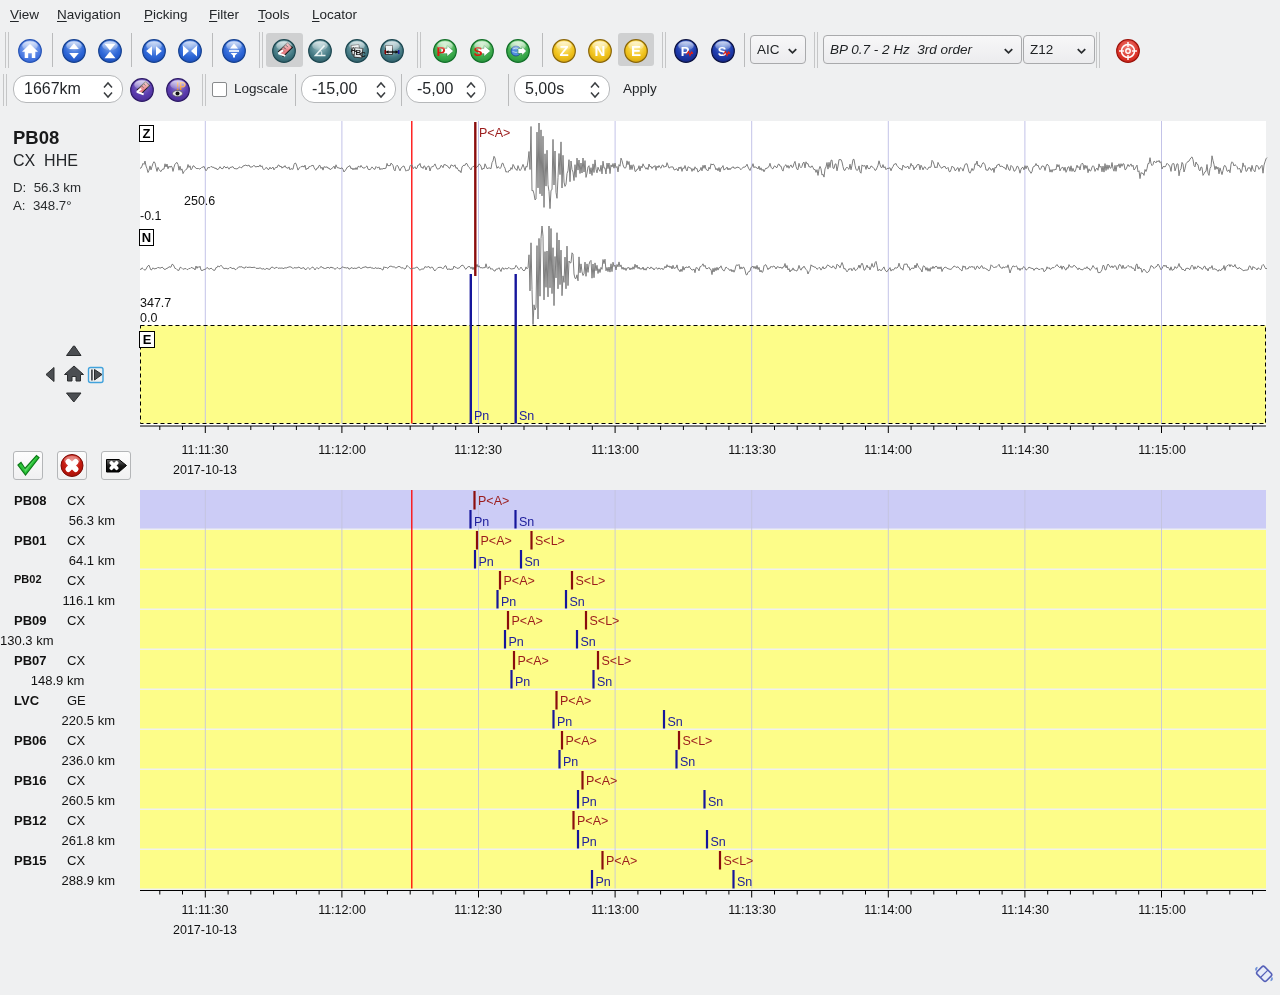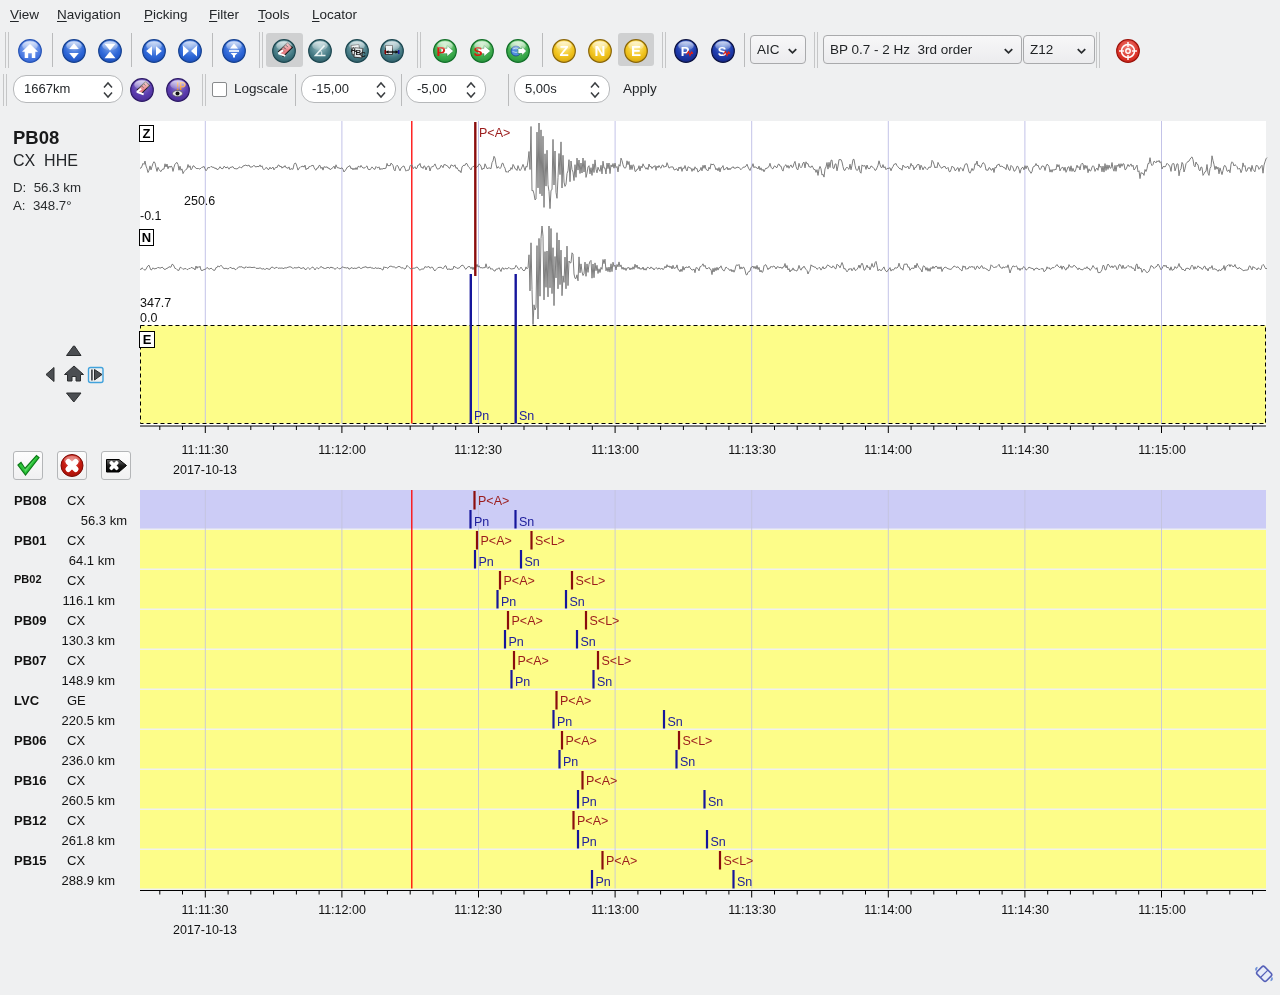--- a/index.html
+++ b/index.html
@@ -7,21 +7,21 @@
 .menu { position:absolute; top:0; left:0; height:29px; font-size:13.5px; color:#232629; }
 .menu span { position:absolute; top:7px; }
 .menu u { text-decoration:underline; text-underline-offset:2px; }
 .sep  { position:absolute; width:1px; background:#babbbc; }
 .sep2 { position:absolute; width:1px; background:#c5c6c7; }
 .axlbl { position:absolute; width:80px; text-align:center; font-size:12.5px; color:#111; }
 .ic { position:absolute; width:24px; height:24px; top:39px; }
 .pressed { position:absolute; background:#cfd0d1; border-radius:3px; }
 .combo { position:absolute; top:35px; height:29px; background:linear-gradient(#f7f7f8,#ececee); border:1px solid #a9aaac; border-radius:4px; font-size:13.5px; color:#1f2224; line-height:27px; padding-left:6px; }
 .combo .arr { position:absolute; right:7px; top:10px; width:11px; height:10px; }
-.spin { position:absolute; top:75px; height:28px; background:#fff; border:1px solid #b6b8ba; border-radius:13px; font-size:13px; color:#232629; line-height:26px; padding-left:10px; }
+.spin { position:absolute; top:75px; height:28px; background:#fff; border:1px solid #b6b8ba; border-radius:13px; font-size:16px; color:#232629; line-height:26px; padding-left:10px; }
 .btn3 { position:absolute; width:30px; height:29px; top:451px; background:linear-gradient(#fdfdfd,#f0f0f1); border:1px solid #b4b6b8; border-radius:3px; }
 </style>
 </head>
 <body>
 
 <div class="menu">
  <span style="left:10px;"><u>V</u>iew</span>
  <span style="left:57px;"><u>N</u>avigation</span>
  <span style="left:144px;"><u>P</u>icking</span>
  <span style="left:209px;"><u>F</u>ilter</span>
@@ -231,21 +231,21 @@
     <circle cx="12" cy="12" r="2.2" fill="none" stroke="#fff" stroke-width="1.4"></circle>
     <line x1="12" y1="3" x2="12" y2="8" stroke="#fff" stroke-width="1.4"></line>
     <line x1="12" y1="16" x2="12" y2="21" stroke="#fff" stroke-width="1.4"></line>
     <line x1="3" y1="12" x2="8" y2="12" stroke="#fff" stroke-width="1.4"></line>
     <line x1="16" y1="12" x2="21" y2="12" stroke="#fff" stroke-width="1.4"></line>
   </svg>
 
 <div class="combo" style="left:750px;width:56px;">AIC<svg class="arr" viewBox="0 0 8 8">
       <path d="M1 2.5 L4 5.5 L7 2.5" fill="none" stroke="#2a2d2f" stroke-width="1.4"></path>
     </svg></div>
-<div class="combo" style="left:823px;width:199px;">BP 0.7 - 2 Hz&nbsp; 3rd order<svg class="arr" viewBox="0 0 8 8">
+<div class="combo" style="left:823px;width:199px;font-style:italic;">BP 0.7 - 2 Hz&nbsp; 3rd order<svg class="arr" viewBox="0 0 8 8">
       <path d="M1 2.5 L4 5.5 L7 2.5" fill="none" stroke="#2a2d2f" stroke-width="1.4"></path>
     </svg></div>
 <div class="combo" style="left:1023px;width:72px;">Z12<svg class="arr" viewBox="0 0 8 8">
       <path d="M1 2.5 L4 5.5 L7 2.5" fill="none" stroke="#2a2d2f" stroke-width="1.4"></path>
     </svg></div>
 
 <div class="sep2" style="left:3px;top:74px;height:32px;"></div>
 <div class="sep2" style="left:6px;top:74px;height:32px;"></div>
 <div class="sep2" style="left:202px;top:74px;height:32px;"></div>
 <div class="sep2" style="left:205px;top:74px;height:32px;"></div>
@@ -560,33 +560,33 @@
 <line x1="1116.0" y1="400.5" x2="1116.0" y2="404.5" stroke="#000" stroke-width="1"></line>
 <line x1="1138.7" y1="400.5" x2="1138.7" y2="404.5" stroke="#000" stroke-width="1"></line>
 <line x1="1161.5" y1="400.5" x2="1161.5" y2="407.5" stroke="#000" stroke-width="1"></line>
 <line x1="1184.3" y1="400.5" x2="1184.3" y2="404.5" stroke="#000" stroke-width="1"></line>
 <line x1="1207.0" y1="400.5" x2="1207.0" y2="404.5" stroke="#000" stroke-width="1"></line>
 <line x1="1229.8" y1="400.5" x2="1229.8" y2="404.5" stroke="#000" stroke-width="1"></line>
 <line x1="1252.6" y1="400.5" x2="1252.6" y2="404.5" stroke="#000" stroke-width="1"></line>
 </svg>
 <div style="position:absolute;left:14px;top:493px;font-size:13px;font-weight:bold;color:#111;">PB08</div>
 <div style="position:absolute;left:67px;top:493px;font-size:13px;color:#111;">CX</div>
-<div style="position:absolute;left:0px;top:513px;width:115px;text-align:right;font-size:13px;color:#111;margin-left:12px;">56.3 km</div>
+<div style="position:absolute;left:0px;top:513px;width:115px;text-align:right;font-size:13px;color:#111;">56.3 km</div>
 <div style="position:absolute;left:14px;top:533px;font-size:13px;font-weight:bold;color:#111;">PB01</div>
 <div style="position:absolute;left:67px;top:533px;font-size:13px;color:#111;">CX</div>
 <div style="position:absolute;left:0px;top:553px;width:115px;text-align:right;font-size:13px;color:#111;">64.1 km</div>
 <div style="position:absolute;left:14px;top:573px;font-size:11px;font-weight:bold;color:#111;">PB02</div>
 <div style="position:absolute;left:67px;top:573px;font-size:13px;color:#111;">CX</div>
 <div style="position:absolute;left:0px;top:593px;width:115px;text-align:right;font-size:13px;color:#111;">116.1 km</div>
 <div style="position:absolute;left:14px;top:613px;font-size:13px;font-weight:bold;color:#111;">PB09</div>
 <div style="position:absolute;left:67px;top:613px;font-size:13px;color:#111;">CX</div>
-<div style="position:absolute;left:0px;top:633px;width:115px;text-align:right;font-size:13px;color:#111;">130.3 km</div>
+<div style="position:absolute;left:0px;top:633px;width:115px;text-align:left;font-size:13px;color:#111;">130.3 km</div>
 <div style="position:absolute;left:14px;top:653px;font-size:13px;font-weight:bold;color:#111;">PB07</div>
 <div style="position:absolute;left:67px;top:653px;font-size:13px;color:#111;">CX</div>
-<div style="position:absolute;left:0px;top:673px;width:115px;text-align:right;font-size:13px;color:#111;">148.9 km</div>
+<div style="position:absolute;left:0px;top:673px;width:115px;text-align:center;font-size:13px;color:#111;">148.9 km</div>
 <div style="position:absolute;left:14px;top:693px;font-size:13px;font-weight:bold;color:#111;">LVC</div>
 <div style="position:absolute;left:67px;top:693px;font-size:13px;color:#111;">GE</div>
 <div style="position:absolute;left:0px;top:713px;width:115px;text-align:right;font-size:13px;color:#111;">220.5 km</div>
 <div style="position:absolute;left:14px;top:733px;font-size:13px;font-weight:bold;color:#111;">PB06</div>
 <div style="position:absolute;left:67px;top:733px;font-size:13px;color:#111;">CX</div>
 <div style="position:absolute;left:0px;top:753px;width:115px;text-align:right;font-size:13px;color:#111;">236.0 km</div>
 <div style="position:absolute;left:14px;top:773px;font-size:13px;font-weight:bold;color:#111;">PB16</div>
 <div style="position:absolute;left:67px;top:773px;font-size:13px;color:#111;">CX</div>
 <div style="position:absolute;left:0px;top:793px;width:115px;text-align:right;font-size:13px;color:#111;">260.5 km</div>
 <div style="position:absolute;left:14px;top:813px;font-size:13px;font-weight:bold;color:#111;">PB12</div>

